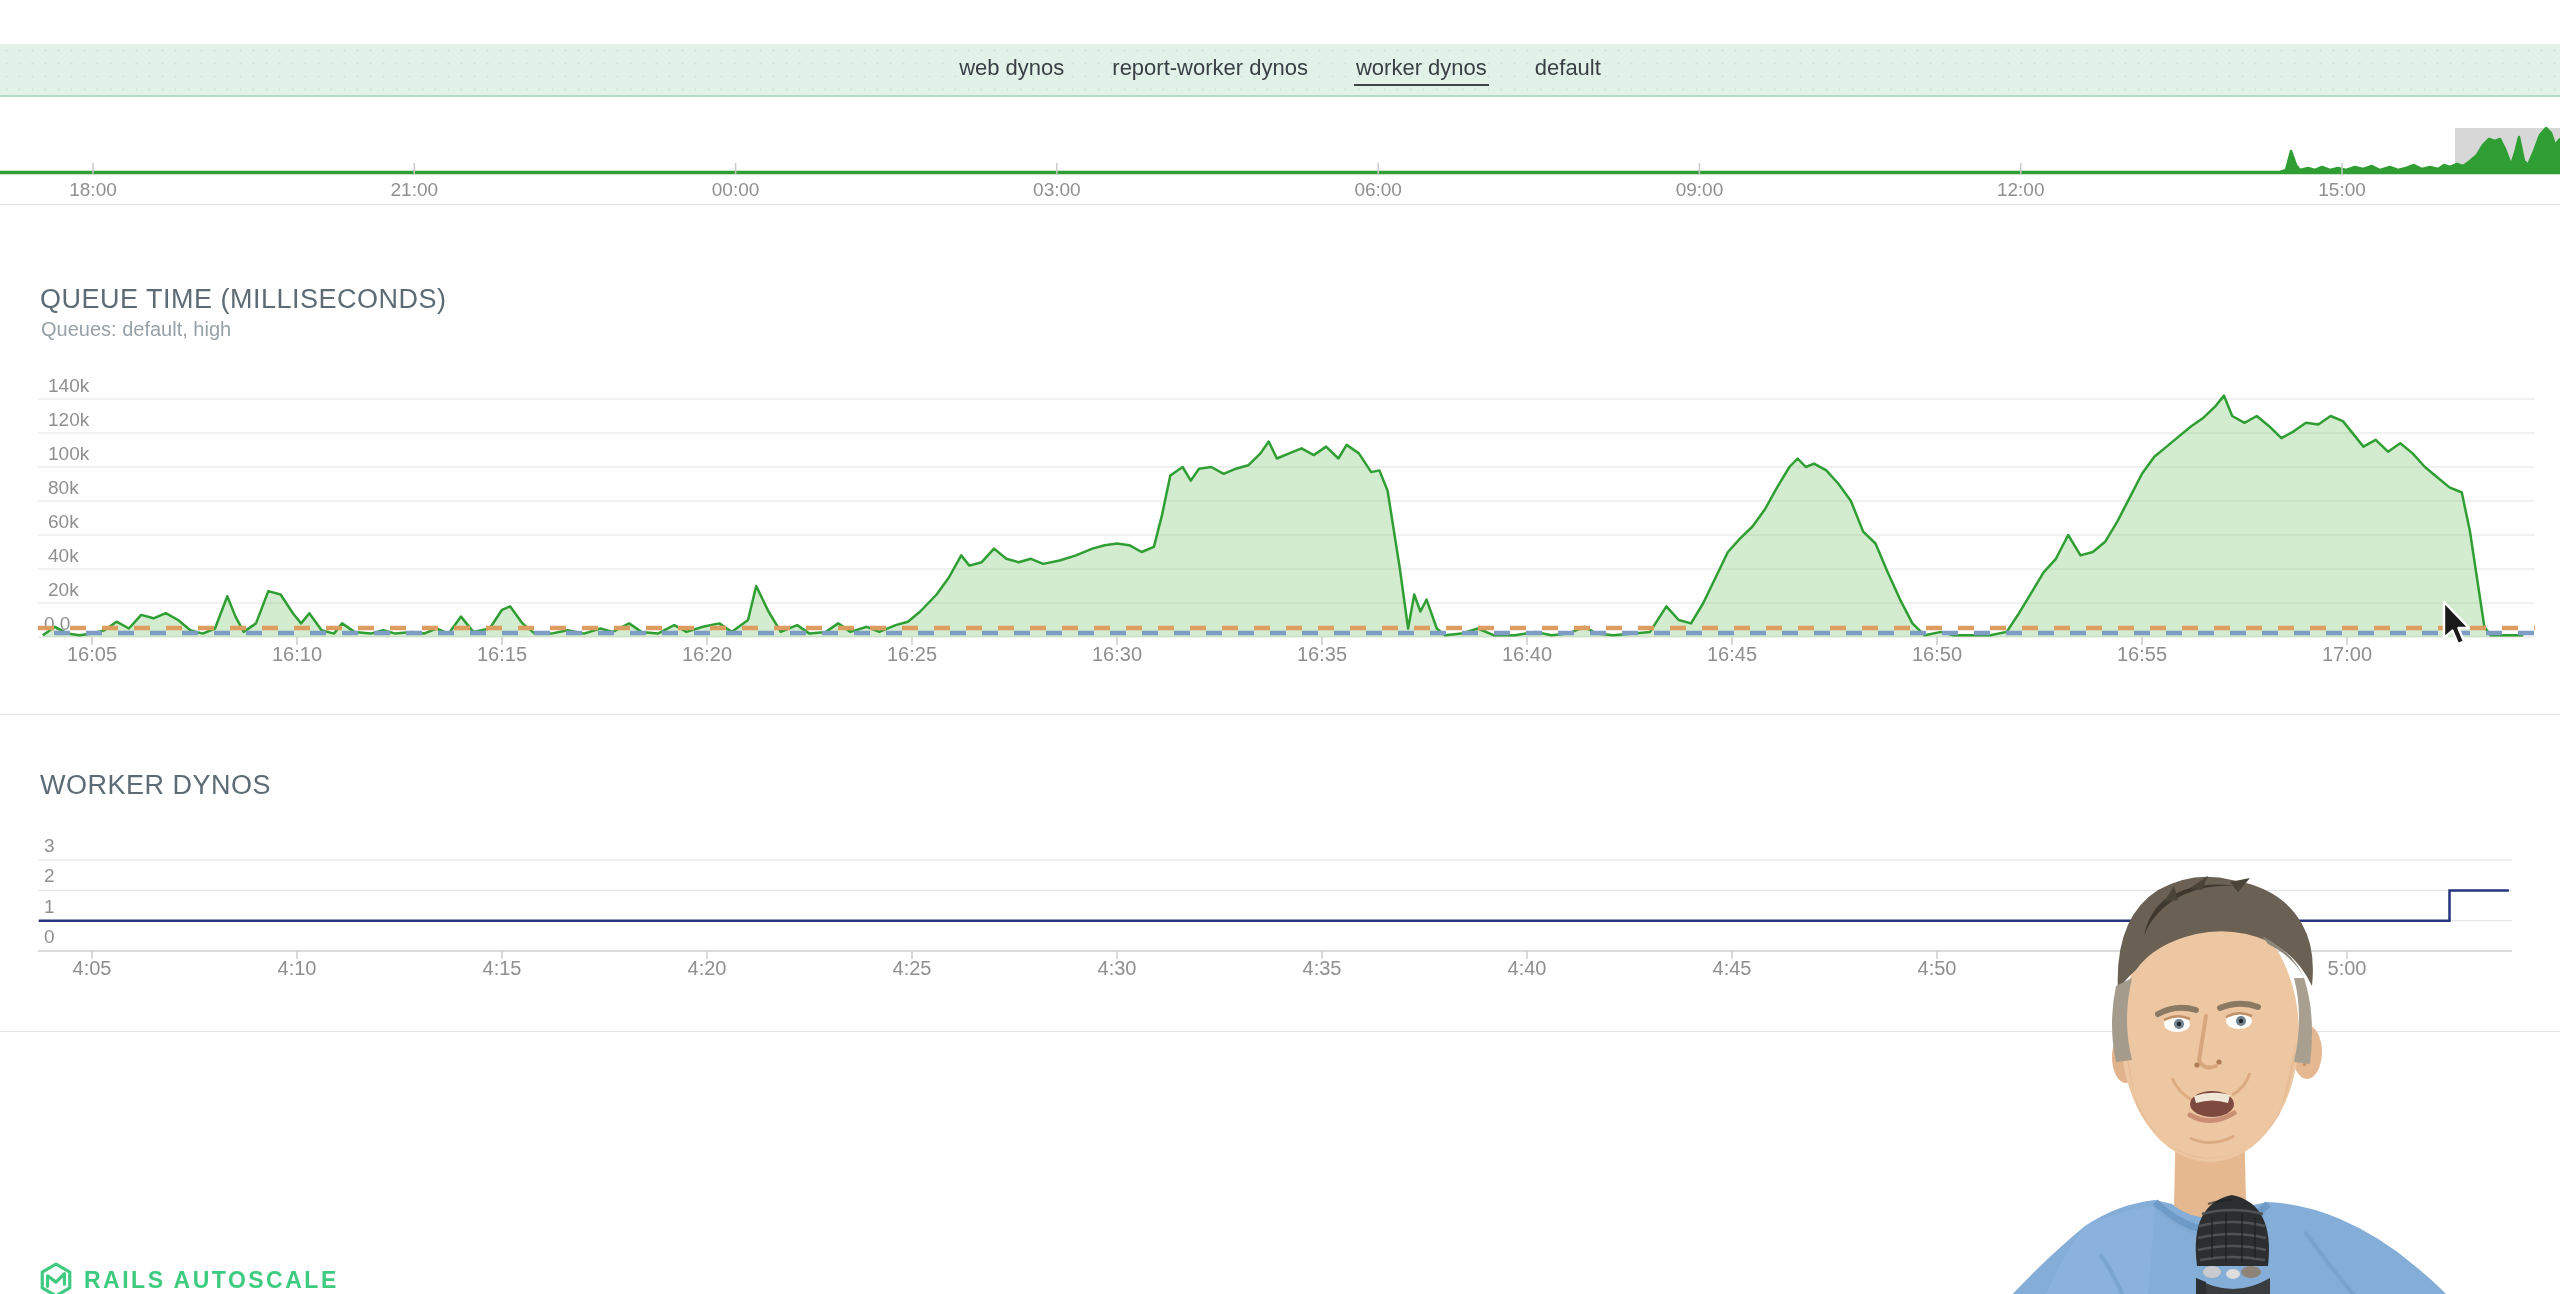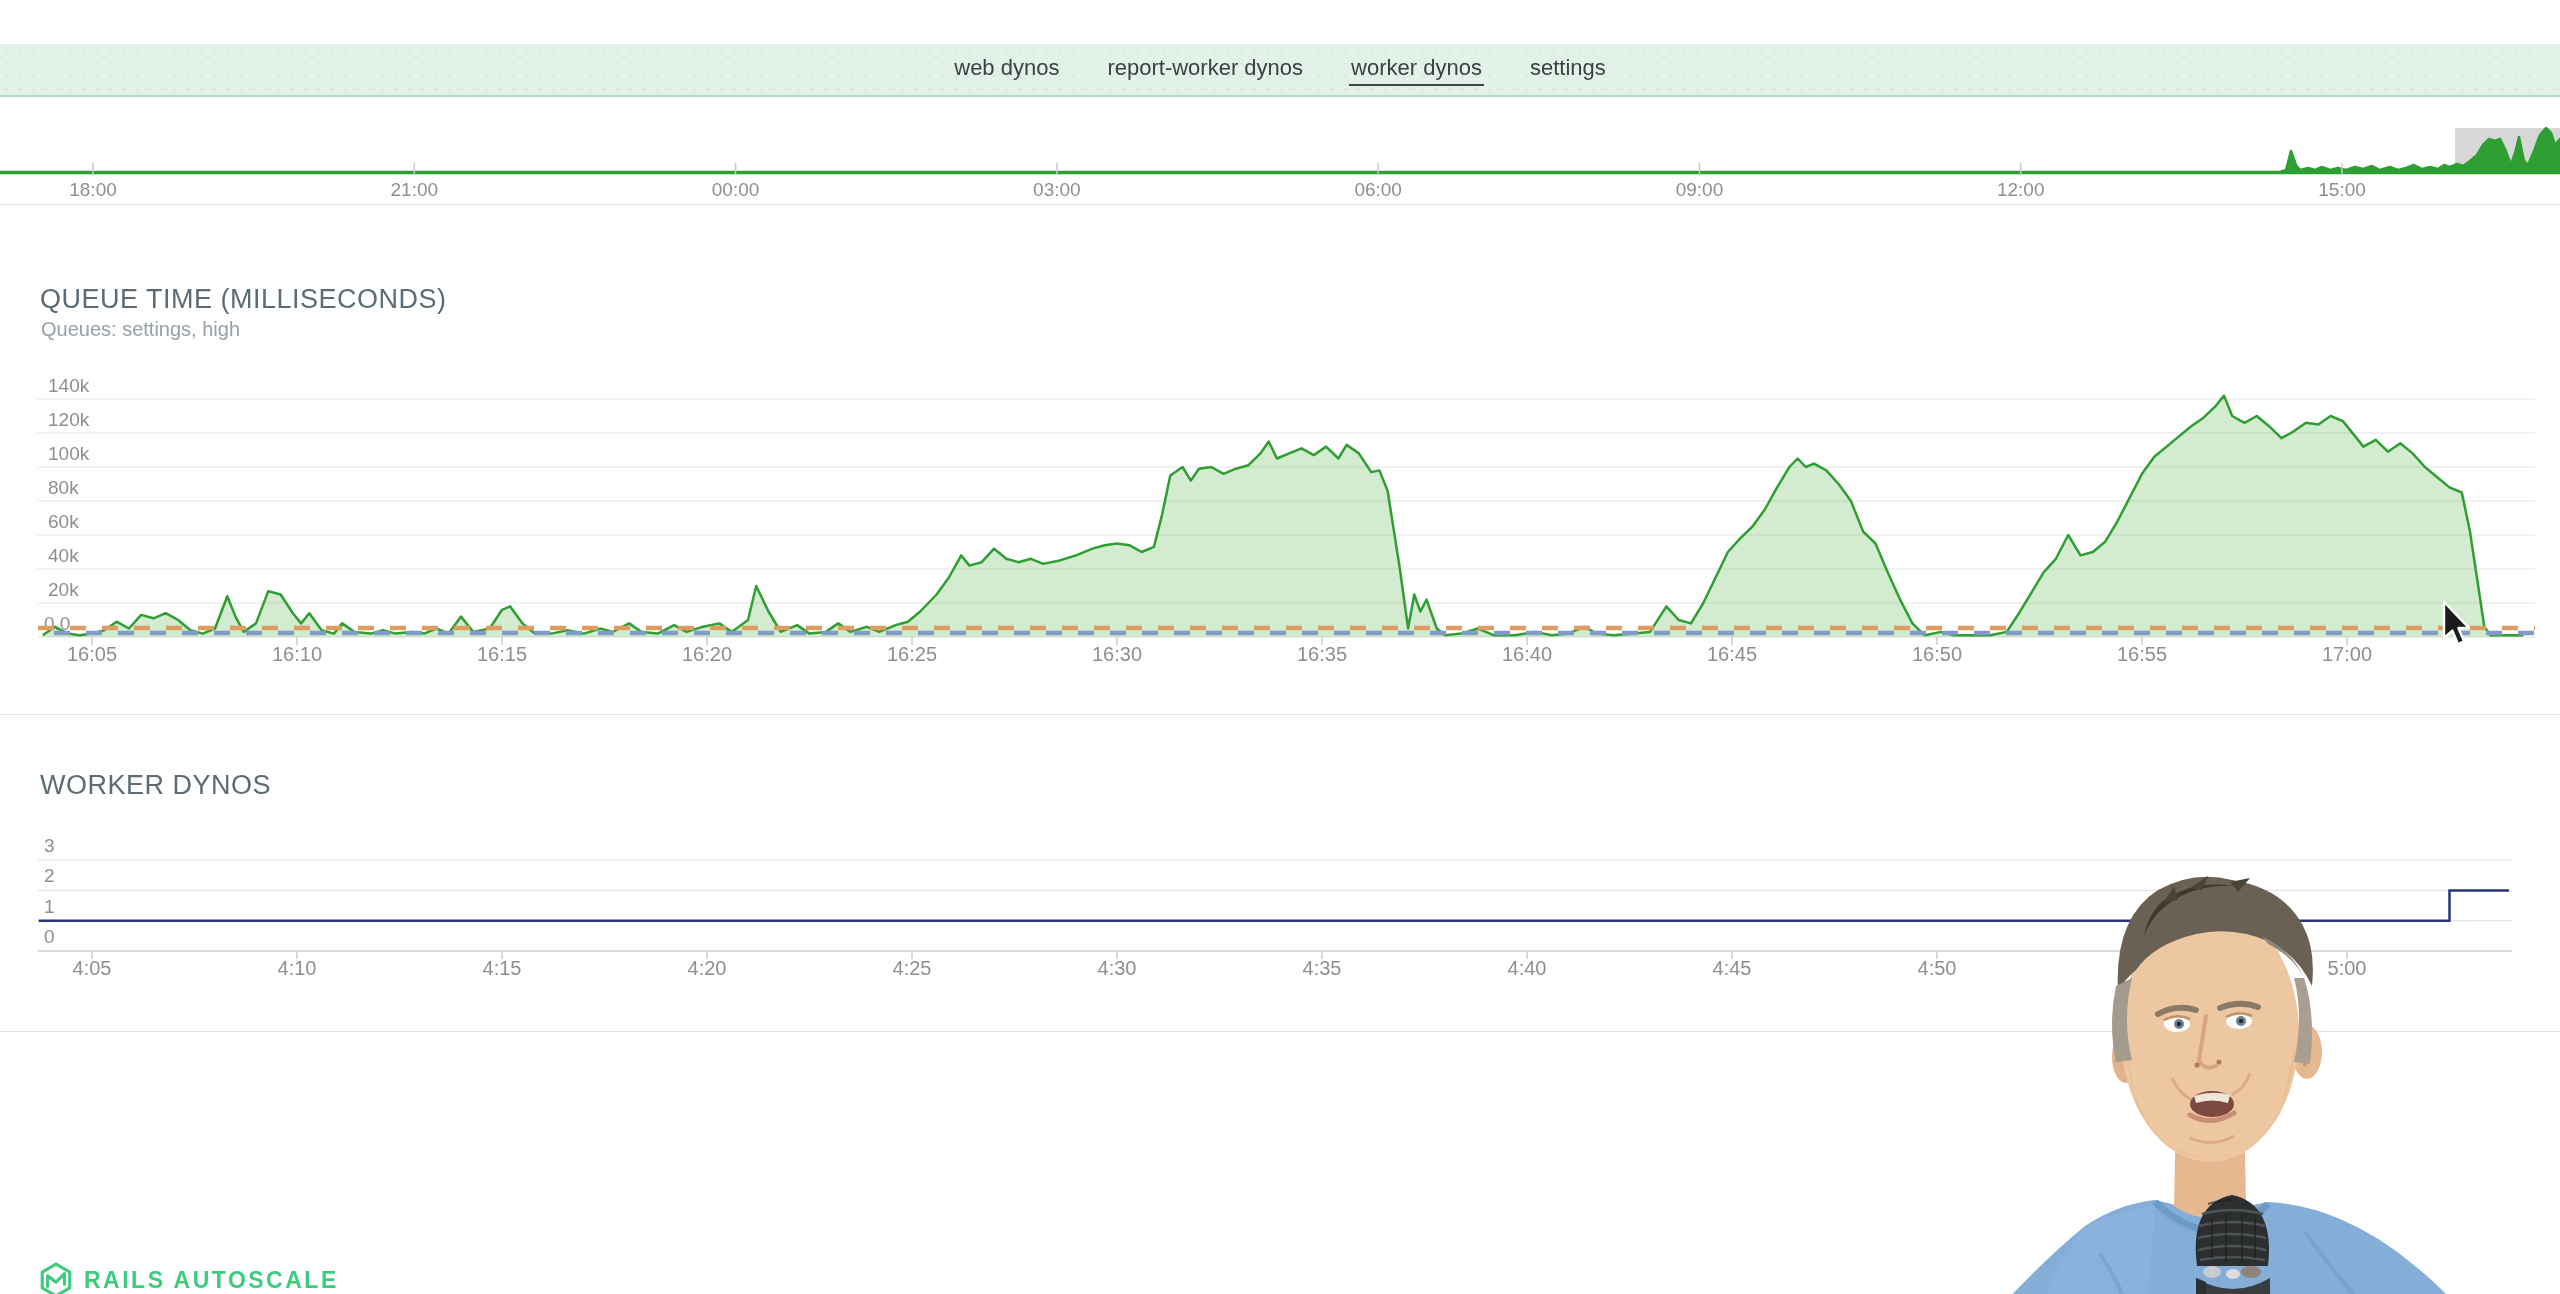--- a/index.html
+++ b/index.html
@@ -51,21 +51,21 @@
 </style>
 </head>
 <body>
 
 <div class="screen">
 
   <nav class="navbar">
     <span class="nav-tab">web dynos</span>
     <span class="nav-tab">report-worker dynos</span>
     <span class="nav-tab active">worker dynos</span>
-    <span class="nav-tab">settings</span>
+    <span class="nav-tab">default</span>
   </nav>
 
   <div class="timeline-wrap">
     <svg id="timeline-svg" width="2560" height="107">
         <rect x="2455" y="31" width="105" height="46" fill="#d7d7d7"></rect>
         <path d="M0,76L0,75L2280,75L2286,73L2291,54L2296,68L2300,73L2308,71L2315,73L2322,70L2330,73L2338,71L2346,73L2355,70L2363,72L2372,69L2380,73L2390,70L2398,73L2406,71L2414,68L2422,72L2430,70L2438,72L2444,68L2450,70L2457,67L2463,69L2470,64L2477,58L2483,48L2489,42L2495,44L2500,42L2505,52L2511,68L2515,56L2519,40L2524,64L2528,68L2534,54L2540,38L2546,31L2551,36L2555,48L2560,42L2560,76Z" fill="#2f9e33" stroke="#2f9e33" stroke-width="2.5" stroke-linejoin="round"></path>
         <line x1="93" y1="66" x2="93" y2="78" stroke="#c9c9c9" stroke-width="1.5"></line>
         <text x="93" y="99" text-anchor="middle" font-size="19" fill="#8f8f8f">18:00</text>
         <line x1="414.29" y1="66" x2="414.29" y2="78" stroke="#c9c9c9" stroke-width="1.5"></line>
         <text x="414.29" y="99" text-anchor="middle" font-size="19" fill="#8f8f8f">21:00</text>
@@ -79,21 +79,21 @@
         <text x="1699.45" y="99" text-anchor="middle" font-size="19" fill="#8f8f8f">09:00</text>
         <line x1="2020.7400000000002" y1="66" x2="2020.7400000000002" y2="78" stroke="#c9c9c9" stroke-width="1.5"></line>
         <text x="2020.7400000000002" y="99" text-anchor="middle" font-size="19" fill="#8f8f8f">12:00</text>
         <line x1="2342.03" y1="66" x2="2342.03" y2="78" stroke="#c9c9c9" stroke-width="1.5"></line>
         <text x="2342.03" y="99" text-anchor="middle" font-size="19" fill="#8f8f8f">15:00</text>
       </svg>
   </div>
   <div class="divider d1"></div>
 
   <div class="section-title queue-title">QUEUE TIME (MILLISECONDS)</div>
-  <div class="section-sub queue-sub">Queues: settings, high</div>
+  <div class="section-sub queue-sub">Queues: default, high</div>
   <svg id="queue-svg" class="chart" width="2560" height="312">
       <line x1="38" y1="229" x2="2535" y2="229" stroke="#e3e3e3" stroke-width="1"></line>
       <text x="48" y="222" font-size="19" fill="#8f8f8f">20k</text>
       <line x1="38" y1="195" x2="2535" y2="195" stroke="#e3e3e3" stroke-width="1"></line>
       <text x="48" y="188" font-size="19" fill="#8f8f8f">40k</text>
       <line x1="38" y1="161" x2="2535" y2="161" stroke="#e3e3e3" stroke-width="1"></line>
       <text x="48" y="154" font-size="19" fill="#8f8f8f">60k</text>
       <line x1="38" y1="127" x2="2535" y2="127" stroke="#e3e3e3" stroke-width="1"></line>
       <text x="48" y="120" font-size="19" fill="#8f8f8f">80k</text>
       <line x1="38" y1="93" x2="2535" y2="93" stroke="#e3e3e3" stroke-width="1"></line>

